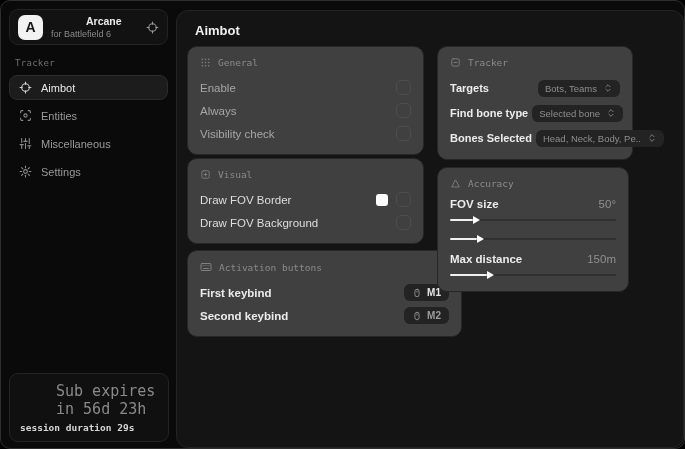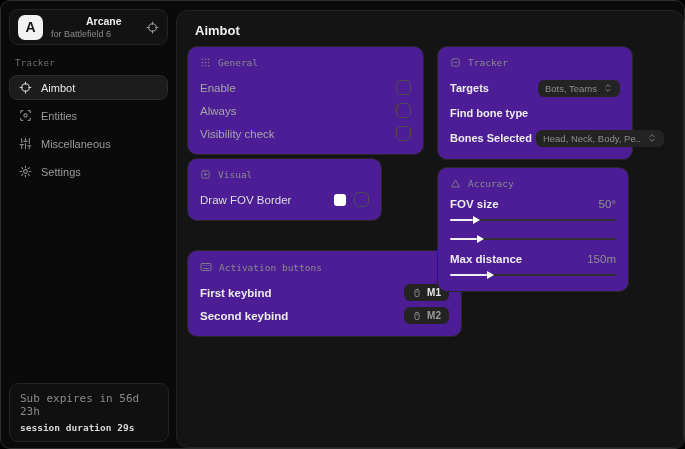--- a/index.html
+++ b/index.html
@@ -14,30 +14,30 @@
   .brand-text { flex:1; min-width:0; }
   .brand-title { font-size:10.5px; font-weight:bold; color:#ececec;margin-left:35px; }
   .brand-sub { font-size:9px; color:#8a8a8a; margin-top:2px; }
   .brand-action { color:#9a9a9a; cursor:pointer; }
   .category { margin:13px 14px 7px; font-family:"DejaVu Sans Mono", monospace; font-size:9px; color:#6f6f6f; letter-spacing:0.3px; }
   .nav { padding:0 8px; display:flex; flex-direction:column; gap:3px; }
   .nav-item { height:25px; display:flex; align-items:center; gap:9px; padding:0 9px; border-radius:8px; color:#9a9a9a; font-size:11px; border:1px solid transparent; cursor:pointer; }
   .nav-item.active { background:#1c1c1c; border-color:#2b2b2b; color:#e8e8e8; }
   .nav-icon { flex:0 0 auto; opacity:0.9; }
   .footer-box { position:absolute; left:8px; right:7px; bottom:6px; border:1px solid #242424; background:#101010; border-radius:9px; padding:8px 10px; }
-  .footer-expiry { font-family:"DejaVu Sans Mono", monospace; font-size:11px; color:#8a8a8a; }
+  .footer-expiry { font-family:"DejaVu Sans Mono", monospace; font-size:15px; color:#8a8a8a;margin-left:36px; }
   .footer-session { font-family:"DejaVu Sans Mono", monospace; font-size:9.5px; font-weight:bold; color:#d6d6d6; margin-top:4px; }
 
   
   .panel { position:absolute; left:175px; top:9px; right:0; bottom:0; background:#141414; border:1px solid #242424; border-radius:12px; }
   .page-title { position:absolute; left:18px; top:12px; font-size:13px; font-weight:bold; color:#f0f0f0; }
 
-  .card { position:absolute; background:#4c1d95; border:1px solid #272727; border-radius:10px; padding:10px 12px; }
+  .card { position:absolute; background:#404040; border:1px solid #272727; border-radius:10px; padding:10px 12px; }
   .card-general    { left:10px;  top:35px;  width:237px; }
-  .card-visual     { left:10px;  top:147px; width:195px; }
+  .card-visual     { left:10px;  top:147px; width:237px; }
   .card-activation { left:10px;  top:239px; width:275px; }
   .card-tracker    { left:260px; top:35px;  width:196px; }
   .card-accuracy   { left:260px; top:156px; width:192px; }
   .card-header { display:flex; align-items:center; gap:7px; color:#8a8a8a; font-family:"DejaVu Sans Mono", monospace; font-size:9.5px; margin-bottom:9px; }
   .card-header svg { opacity:0.85; }
 
   .crow { display:flex; align-items:center; justify-content:space-between; height:21px; margin-top:2px; }
   .lbl-dim { font-size:11.5px; color:#a6a6a6; }
   .lbl-lite { font-size:11.5px; color:#dedede; }
   .lbl-bold { font-size:11.5px; font-weight:bold; color:#ececec; white-space:nowrap; }
@@ -198,20 +198,24 @@
         </span>
         <span>Visual</span>
       </div>
       <div class="crow">
         <span class="lbl-lite">Draw FOV Border</span>
         <span class="right-group">
           <span class="swatch"></span>
           <span class="checkbox"></span>
         </span>
       </div>
+      <div class="crow">
+        <span class="lbl-lite">Draw FOV Background</span>
+        <span class="checkbox"></span>
+      </div>
     </div>
 
     <div class="card card-activation">
       <div class="card-header">
         <span>
           <svg width="12" height="12" viewBox="0 0 24 24" fill="none" stroke="currentColor" stroke-width="2" stroke-linecap="round">
               <rect x="2" y="5" width="20" height="14" rx="2"></rect>
               <line x1="6" y1="9" x2="6" y2="9.01"></line>
               <line x1="10" y1="9" x2="10" y2="9.01"></line>
               <line x1="14" y1="9" x2="14" y2="9.01"></line>
@@ -264,20 +268,29 @@
           <span>
             <svg width="10" height="10" viewBox="0 0 24 24" fill="none" stroke="currentColor" stroke-width="2" stroke-linecap="round" stroke-linejoin="round">
                 <polyline points="7 9 12 4 17 9"></polyline>
                 <polyline points="7 15 12 20 17 15"></polyline>
               </svg>
           </span>
         </span>
       </div>
       <div class="trow">
         <span class="lbl-bold">Find bone type</span>
+        <span class="dropdown">
+          <span>Selected bone</span>
+          <span>
+            <svg width="10" height="10" viewBox="0 0 24 24" fill="none" stroke="currentColor" stroke-width="2" stroke-linecap="round" stroke-linejoin="round">
+                <polyline points="7 9 12 4 17 9"></polyline>
+                <polyline points="7 15 12 20 17 15"></polyline>
+              </svg>
+          </span>
+        </span>
       </div>
       <div class="trow">
         <span class="lbl-bold">Bones Selected</span>
         <span class="dropdown">
           <span>Head, Neck, Body, Pe..</span>
           <span>
             <svg width="10" height="10" viewBox="0 0 24 24" fill="none" stroke="currentColor" stroke-width="2" stroke-linecap="round" stroke-linejoin="round">
                 <polyline points="7 9 12 4 17 9"></polyline>
                 <polyline points="7 15 12 20 17 15"></polyline>
               </svg>

